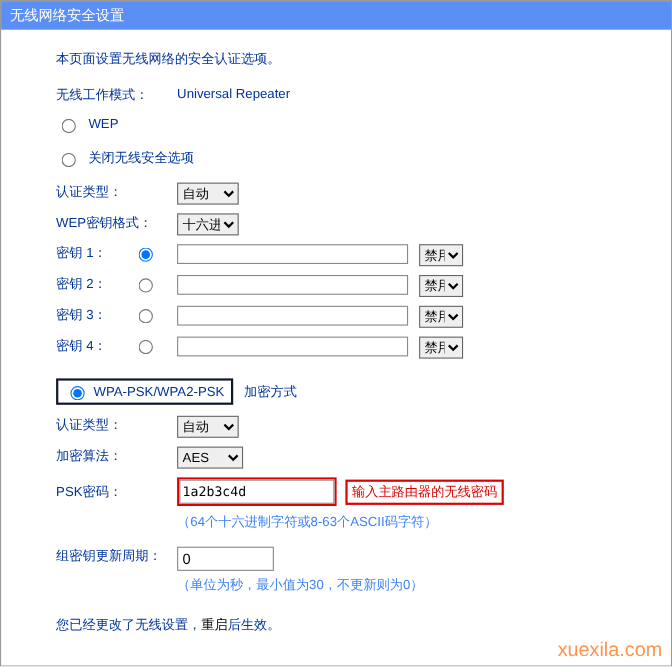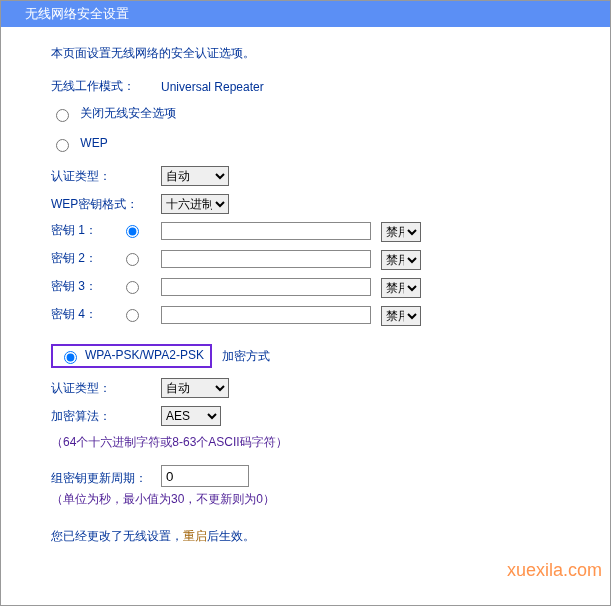--- a/index.html
+++ b/index.html
@@ -1,68 +1,68 @@
 <!DOCTYPE html>
 <html><head>
 <meta charset="utf-8">
 <style>
 body{margin:0;padding:0;font-family:Arial,sans-serif;font-size:12px;background:#fff}
 .container{width:611px;height:606px;border:1px solid #999;box-sizing:border-box;position:relative}
-.title-bar{background:#5b8ff5;color:#fff;padding:4px 24px;font-size:13px}
+.title-bar{background:#5b8ff5;color:#fff;padding:4px 8px;font-size:13px}
 .content{padding:10px 30px 10px 50px;color:#003399}
 .desc{margin:8px 0 16px 0}
-.row{margin:8px 0;display:flex;align-items:center}
+.row{margin:8px 0;display:flex;}
 .label{width:110px;display:inline-block}
 .radio-row{margin:10px 0 14px 0}
 input[type="radio"]{margin-right:8px;vertical-align:middle}
 select{font-size:12px;border:1px solid #666;background:#efefef;height:20px}
-.sel-wide{width:68px}
+.sel-wide{width:56px}
 .table-head{display:flex;margin:6px 0}
 .th1{width:110px}
 .th2{width:220px}
 .th3{width:70px}
 .key-row{display:flex;align-items:flex-start;margin:8px 0}
 .key-label{width:70px}
 .key-radio{width:40px}
 .key-input{width:210px;margin-right:10px}
 .key-input input{width:100%;height:18px;border:1px solid #888;box-sizing:border-box}
 .key-type select{width:40px}
-.red-box{border:2px solid #6d28d9;display:inline-flex;padding:2px 6px}
+.red-box{border:2px solid #0f172a;display:inline-flex;align-items:center;padding:2px 6px}
 .wpa-row{margin:18px 0 10px 0;display:flex;align-items:center}
 .wpa-label{margin-left:10px}
 .psk-row{display:flex;align-items:center;margin:6px 0}
 .psk-label{width:110px}
 .psk-input-box{border:2px solid #d00;padding:0}
 .psk-input-box input{width:135px;height:18px;border:1px solid #888;font-size:12px;font-family:monospace}
 .psk-hint{border:2px solid #d00;color:#d00;padding:1px 4px;margin-left:8px;font-size:12px}
-.note{color:#4c1d95}
-.group-row{display:flex;align-items:flex-end;margin:14px 0 4px 0}
+.note{margin-left:110px;color:#3b82f6}
+.group-row{display:flex;align-items:flex-start;margin:14px 0 4px 0}
 .group-input{width:80px;height:18px;border:1px solid #888;text-align:left;padding-left:4px}
 .reboot-msg{margin:20px 0 10px 0}
-.red-text{color:#a16207}
-.watermark{position:absolute;bottom:24px;right:8px;color:#ff944d;font-size:18px;font-family:Arial}
+.red-text{color:#000000}
+.watermark{position:absolute;bottom:4px;right:8px;color:#ff944d;font-size:18px;font-family:Arial}
 </style>
 </head>
 <body>
 
 <div class="container">
   <div class="title-bar">无线网络安全设置</div>
   <div class="content">
     <div class="desc">本页面设置无线网络的安全认证选项。</div>
     <div class="row">
       <span class="label">无线工作模式：</span>
       <span>Universal Repeater</span>
     </div>
     <div class="radio-row">
       <input type="radio" name="sec" style="">
-      <span>关闭无线安全选项</span>
+      <span>WEP</span>
     </div>
     <div class="radio-row">
       <input type="radio" name="sec" style="">
-      <span>WEP</span>
+      <span>关闭无线安全选项</span>
     </div>
     <div class="row">
       <span class="label">认证类型：</span>
       <select class="sel-wide"><option>自动</option></select>
     </div>
     <div class="row">
       <span class="label">WEP密钥格式：</span>
       <select class="sel-wide"><option>十六进制</option></select>
     </div>
     <div class="key-row">
@@ -98,20 +98,25 @@
       <span class="wpa-label">加密方式</span>
     </div>
     <div class="row">
       <span class="label">认证类型：</span>
       <select class="sel-wide"><option>自动</option></select>
     </div>
     <div class="row">
       <span class="label">加密算法：</span>
       <select style="width:60px"><option>AES</option></select>
     </div>
+    <div class="psk-row">
+      <span class="psk-label">PSK密码：</span>
+      <span class="psk-input-box"><input type="text" value="1a2b3c4d" style=""></span>
+      <span class="psk-hint">输入主路由器的无线密码</span>
+    </div>
     <div class="note">（64个十六进制字符或8-63个ASCII码字符）</div>
     <div class="group-row">
       <span class="label">组密钥更新周期：</span>
       <input class="group-input" type="text" value="0" style="">
     </div>
     <div class="note">（单位为秒，最小值为30，不更新则为0）</div>
 
     <div class="reboot-msg">
       <span>您已经更改了无线设置，</span><span class="red-text">重启</span><span>后生效。</span>
     </div>

